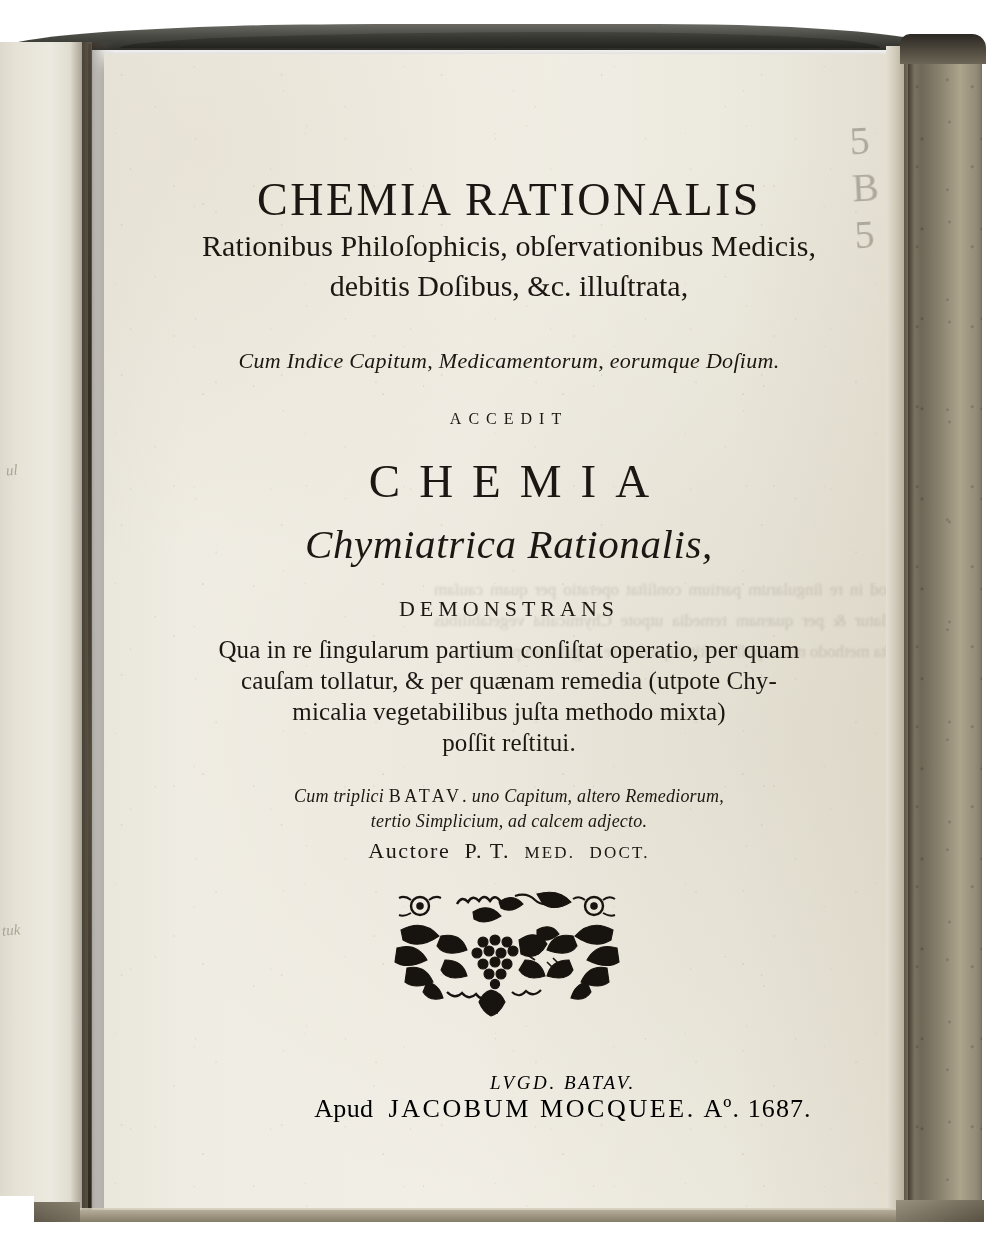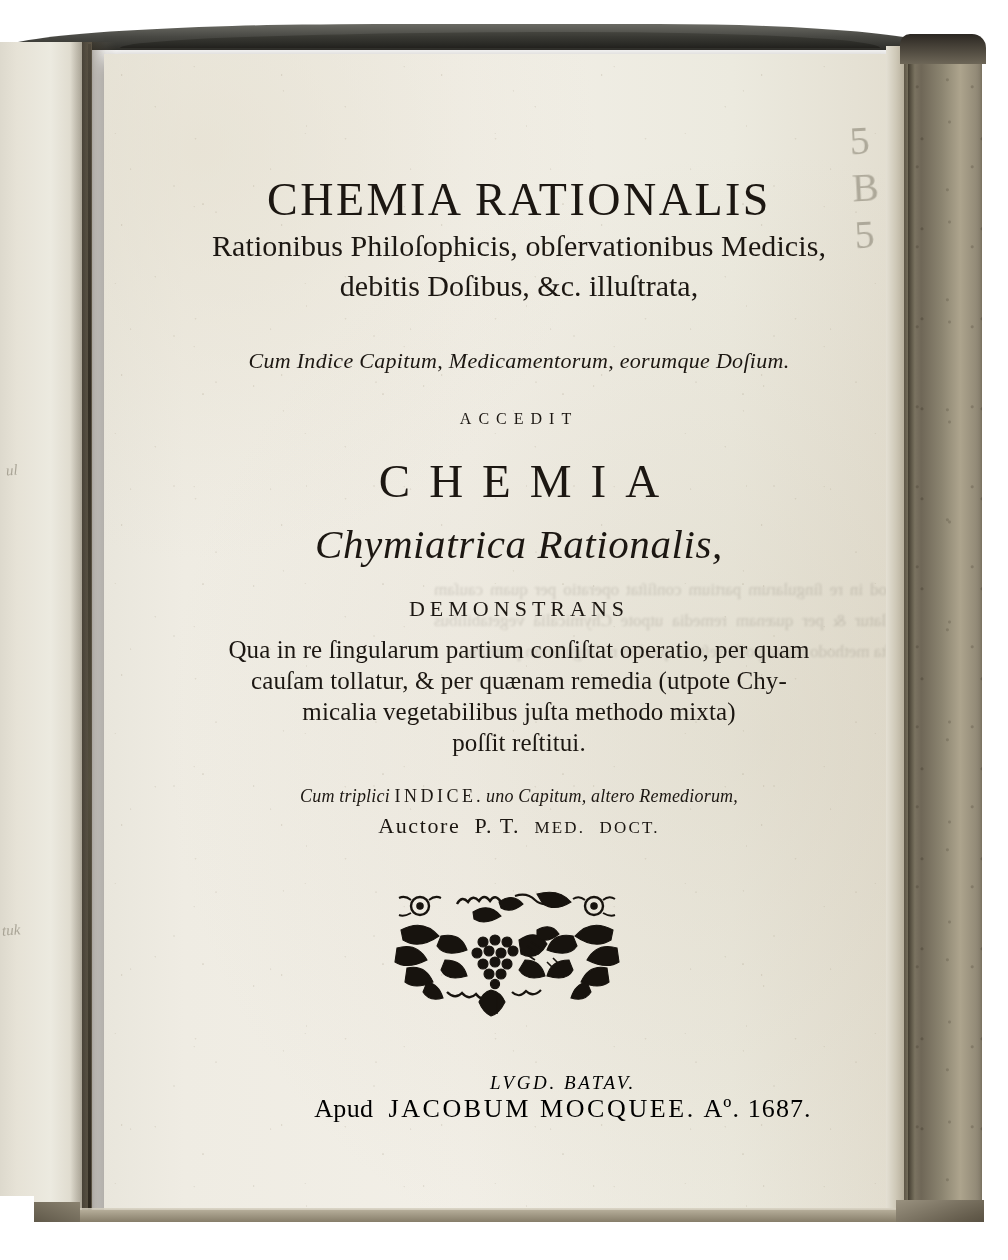--- a/index.html
+++ b/index.html
@@ -89,21 +89,21 @@
 
   
   .shelfmark{
     position:absolute;left:748px;top:62px;
     font-family:"Liberation Serif",serif;font-size:40px;color:#8d8878;
     opacity:.62;letter-spacing:9px;transform:rotate(-3deg);filter:blur(.45px);
   }
 
   
   .type-area{
-    position:absolute;left:12px;top:0;width:806px;
+    position:absolute;left:2px;top:0;width:806px;
     text-align:center;color:#1c1712;
   }
   .ln{ margin:0; }
 
   .t-main{
     font-size:46px;letter-spacing:2.5px;line-height:52px;
     margin-top:120px;font-weight:400;
   }
   .t-sub1{ font-size:30px;line-height:40px;letter-spacing:.1px;}
   .t-sub2{ font-size:30px;line-height:40px;}
@@ -235,21 +235,22 @@
         <div class="ln t-demon">DEMONSTRANS</div>
 
         <div class="t-body">
           <div class="ln">Qua in re ſingularum partium conſiſtat operatio, per quam</div>
           <div class="ln">cauſam tollatur, &amp; per quænam remedia (utpote Chy-</div>
           <div class="ln">micalia vegetabilibus juſta methodo mixta)</div>
           <div class="ln">poſſit reſtitui.</div>
         </div>
 
         <div class="t-index">
-          <div class="ln"><span>Cum triplici </span><span class="spaced">INDICE</span><span>. uno Capitum, altero Remediorum,</span></div>
+          <div class="ln"><span>Cum triplici </span><span class="spaced">BATAV</span><span>. uno Capitum, altero Remediorum,</span></div>
+          <div class="ln">tertio Simplicium, ad calcem adjecto.</div>
         </div>
 
         <div class="ln t-auctore"><span>Auctore</span>&nbsp;&nbsp;<span>P. T.</span>&nbsp;&nbsp;<span class="sc">MED.</span>&nbsp;&nbsp;<span class="sc">DOCT.</span></div>
 
       </div>
 
       <div class="ornament">
         <svg width="240" height="132" viewBox="0 0 240 132">
           <g fill="#17130e" stroke="#17130e" stroke-width="1.1">
 

